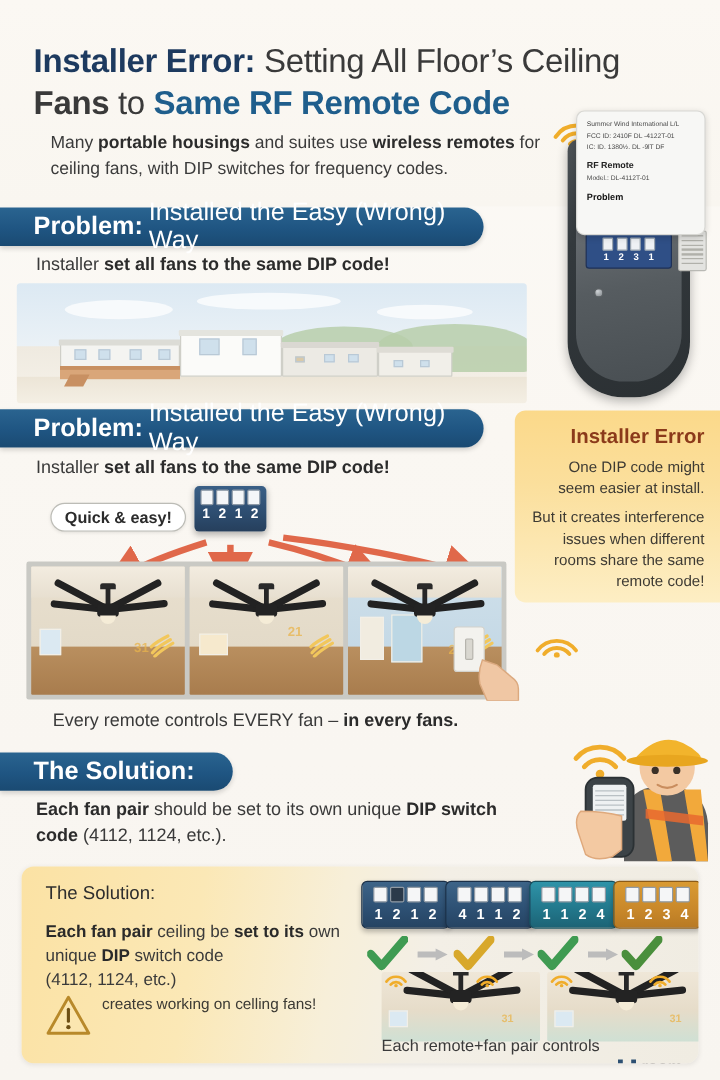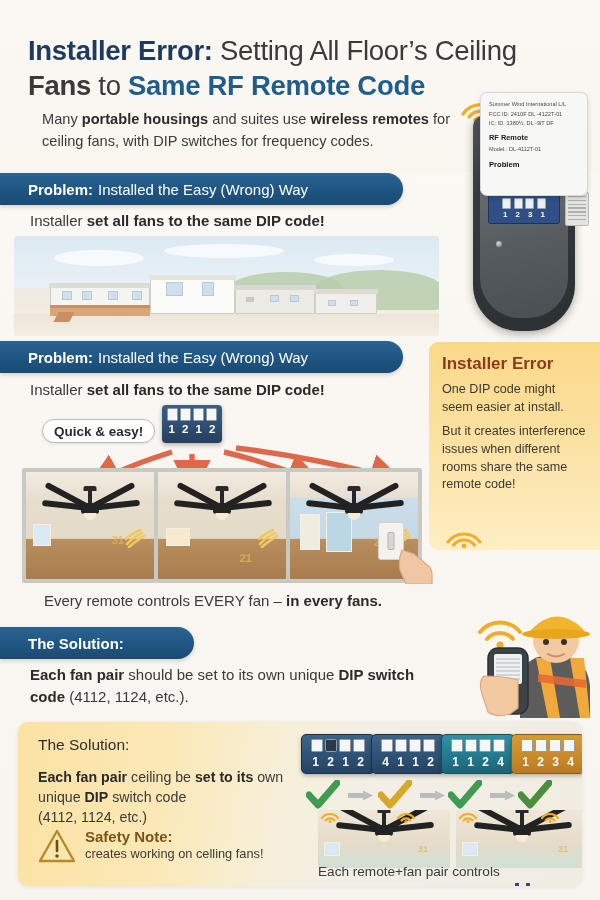--- a/index.html
+++ b/index.html
@@ -70,21 +70,21 @@
   .rf-vent i { display:block; height:1.4px; background:#b0b0aa; margin-bottom:2.4px; }
   .rf-screw { position:absolute; left:22px; top:124px; width:8px; height:8px;
               border-radius:50%; background:radial-gradient(circle at 35% 30%,#cfd3d6,#7e8488);
               border:1px solid #5c6164; }
 
   
   .banner {
     position:absolute; height:32px; border-radius:0 17px 17px 0;
     background:linear-gradient(180deg,#2a6490 0%,#1f5582 55%,#1a4a72 100%);
     color:#fff; display:flex; align-items:center;
-    padding:0 22px 0 28px; font-size:15px; font-weight:700;
+    padding:0 22px 0 28px; font-size:21px; font-weight:700;
     box-shadow:0 2px 4px rgba(0,0,0,.16);
   }
   .banner .lt { font-weight:400; margin-left:5px; }
 
   .sect-line { position:absolute; font-size:15px; color:#3a3a3a; }
   .sect-line b { font-weight:700; color:#2b2b2b; }
 
   
   #scene-building { position:absolute; left:14px; top:236px; width:425px; height:100px;
     background:linear-gradient(180deg,#dce9f3 0%,#eaf1f6 52%,#efeae0 53%,#f6f2ea 100%);
@@ -147,23 +147,23 @@
   #bubble-quick {
     position:absolute; left:42px; top:419px; height:24px;
     background:#fff; border:1.4px solid #bcbcb6; border-radius:13px;
     display:flex; align-items:center; padding:4px 11px;
     font-size:13.5px; font-weight:700; color:#2b2b2b;
     box-shadow:0 1px 3px rgba(0,0,0,.1);
   }
 
   
   #err-card {
-    position:absolute; left:429px; top:342px; width:171px; height:208px;
+    position:absolute; left:429px; top:342px; width:171px; height:160px;
     background:linear-gradient(180deg,#fbd98a 0%,#fbdf9c 38%,#fdeec4 100%);
-    border-radius:9px 0 0 9px; padding:12px 13px;
+    border-radius:9px 0 0 9px; padding:12px 13px;text-align:right;
   }
   #err-card h3 { font-size:17px; font-weight:700; color:#8b3a1a; margin-bottom:7px; }
   #err-card p { font-size:12.6px; line-height:1.42; color:#3d3a33; margin-bottom:6px; }
 
   
   #worker { position:absolute; left:462px; top:596px; width:138px; height:122px; }
 
   
   #wallswitch { position:absolute; left:378px; top:522px; width:26px; height:38px;
                 background:#f3f2ee; border:1px solid #d3d2cc; border-radius:3px; }
@@ -386,21 +386,21 @@
         <div class="blade" style="transform:rotate(208deg);"></div>
         <div class="blade" style="transform:rotate(-28deg);"></div>
         <div class="hub"></div>
           <div class="lightkit"></div>
       </div>
     </div>
 
     <div class="room">
       <div class="ceil"></div>
       <div class="wall-window" style="left:8px; top:56px; width:24px; height:18px; background:#f6e9cd;"></div>
-      <div class="numghost" style="right:34px; top:80px;">21</div>
+      <div class="numghost" style="right:34px; top:49px;">21</div>
       <svg class="breeze" style="right:6px; top:56px;" width="24" height="20" viewBox="0 0 22 20">
         <g fill="none" stroke="#f2c75c" stroke-width="2.6" stroke-linecap="round">
           <path d="M3 16 C8 10 12 9 18 5"></path>
             <path d="M5 19 C10 14 14 12 20 8"></path>
             <path d="M2 11 C6 7 10 5 16 2"></path>
         </g>
       </svg>
       <div class="fan">
         <div class="rodtop"></div>
           <div class="rod"></div>
@@ -652,21 +652,20 @@
       <circle cx="10" cy="13.5" r="1.5" fill="#f0ad2b"></circle>
     </svg>
 
     <div id="safety">
       <svg width="38" height="36" viewBox="0 0 38 36">
         <path d="M19 3 L36 33 L2 33 Z" fill="#fbe6b0" stroke="#b8892a" stroke-width="2.4" stroke-linejoin="round"></path>
         <path d="M19 13 L19 23" stroke="#6d4f15" stroke-width="2.6" stroke-linecap="round"></path>
         <circle cx="19" cy="28" r="1.8" fill="#6d4f15"></circle>
       </svg>
       <div class="stxt">
-        <h4>Safety Note:</h4>
         <p>creates working on celling fans!</p>
       </div>
     </div>
 
     <div id="sol-caption">
       <span>Each remote+fan pair controls</span>
       <span class="rr">
         <svg style="vertical-align:-3px; margin-right:4px;" width="17" height="14" viewBox="0 0 17 14">
           <path d="M1 1 L1 13 L16 13 L16 1 L12 1 L12 8 L5 8 L5 1 Z" fill="#2d5073"></path>
         </svg><span>room only.</span>

